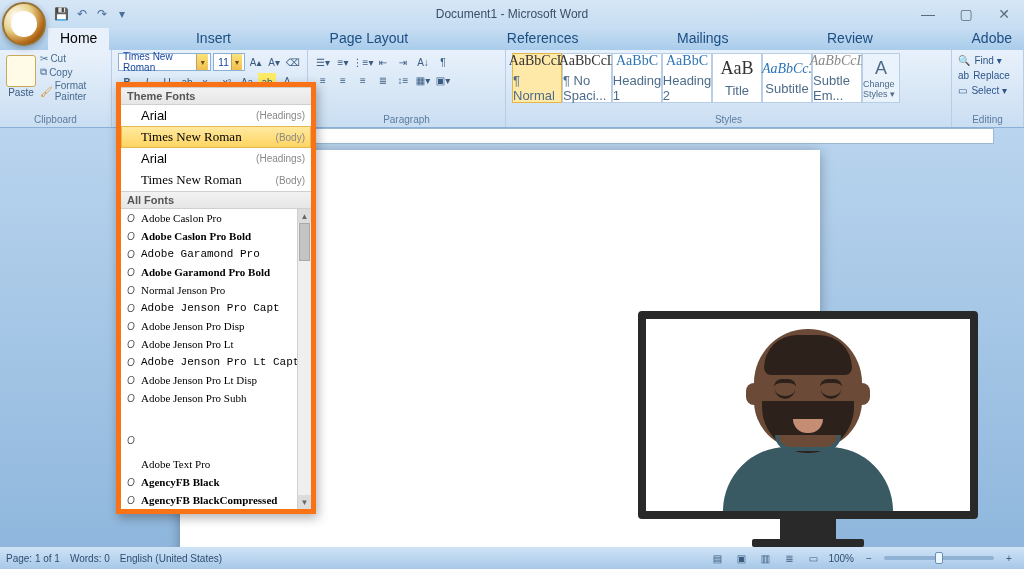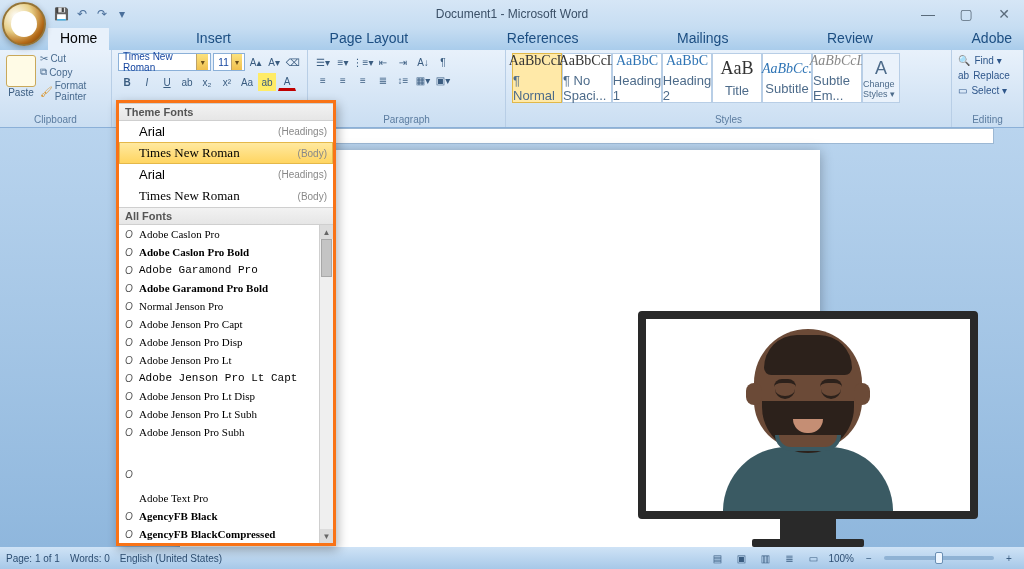--- a/index.html
+++ b/index.html
@@ -39,21 +39,21 @@
   .style-tile .prev { font-size:14px; color:#333; font-family:Georgia, serif; }
   .style-tile .lbl { font-size:13px; color:#4d6b8a; margin-top:4px; }
   .change-styles { width:38px; display:flex; flex-direction:column; align-items:center; justify-content:center; font-size:9px; color:#4d6b8a; border:1px solid #b8cee6; background:#eaf2fb; }
   .editing-group { width:72px; }
   .editing-group .item { font-size:10px; color:#2e568a; display:flex; align-items:center; gap:4px; padding:2px 0; }
   
   .workspace { position:absolute; top:128px; left:0; right:0; bottom:22px; background:linear-gradient(#b9d4ee,#8fb7dd); }
   .ruler { position:absolute; top:0; left:140px; right:30px; height:16px; background:#fff; border:1px solid #9cb8d4; font-size:8px; color:#6a84a0}
   .page { position:absolute; top:22px; left:180px; width:640px; height:800px; background:#fff; box-shadow:0 2px 12px rgba(0,0,0,.3); }
   
-  .font-panel { position:absolute; top:100px; left:116px; width:220px; background:#fff; border:3px solid #f97316; box-shadow:2px 4px 10px rgba(0,0,0,.3); z-index:100; font-size:11px; }
+  .font-panel { position:absolute; top:82px; left:116px; width:200px; background:#fff; border:5px solid #f97316; box-shadow:2px 4px 10px rgba(0,0,0,.3); z-index:100; font-size:11px; }
   .font-panel .section { background:linear-gradient(#f2f2f2,#e6e6e6); padding:2px 6px; font-weight:bold; color:#555; border-top:1px solid #cfcfcf; border-bottom:1px solid #cfcfcf;}
   .font-row-item { display:flex; align-items:center; padding:3px 6px 3px 20px; position:relative; }
   .font-row-item.hl { background:linear-gradient(#ffe9a0,#ffd561); border:1px solid #e4b84a; padding:2px 5px 2px 19px; }
   .font-row-item .suffix { margin-left:auto; color:#888; font-size:10px; }
   .o-mark::before { content:"O"; font-style:italic; position:absolute; left:6px; font-size:10px; color:#555;}
   .scroll-stub { position:absolute; top:0; right:0; bottom:0; width:14px; background:#efefef; border-left:1px solid #cfcfcf;}
   .scroll-stub .up, .scroll-stub .dn { height:14px; background:#dcdcdc; display:flex;align-items:center;justify-content:center; font-size:8px; color:#666;}
   .scroll-stub .thumb { position:absolute; top:14px; height:38px; left:1px; right:1px; background:#c4c4c4; border:1px solid #a8a8a8;}
   
   .status-bar { position:absolute; left:0; right:0; bottom:0; height:22px; background:linear-gradient(#cfe3f6,#a7c8e8); display:flex; align-items:center; font-size:10px; color:#2d4e72; padding:0 6px; gap:10px; }
@@ -293,36 +293,33 @@
       <div class="font-row-item o-mark">
         <span style="font-family: Liberation Mono, monospace;">Adobe Garamond Pro</span>
       </div>
       <div class="font-row-item o-mark">
         <span style="font-family: Georgia, serif; font-weight: bold;">Adobe Garamond Pro Bold</span>
       </div>
       <div class="font-row-item o-mark">
         <span style="font-family: Georgia, serif;">Normal Jenson Pro</span>
       </div>
       <div class="font-row-item o-mark">
-        <span style="font-family: Liberation Serif, serif; text-align: center;">Adobe Jenson Pro Capt</span>
+        <span style="font-family: Liberation Mono, monospace; text-align: center;">Adobe Jenson Pro Capt</span>
       </div>
       <div class="font-row-item o-mark">
         <span style="font-family: Georgia, serif;">Adobe Jenson Pro Disp</span>
       </div>
       <div class="font-row-item o-mark">
         <span style="font-family: Georgia, serif;">Adobe Jenson Pro Lt</span>
       </div>
       <div class="font-row-item o-mark">
         <span style="font-family: Liberation Mono, monospace;">Adobe Jenson Pro Lt Capt</span>
       </div>
       <div class="font-row-item o-mark">
         <span style="font-family: Georgia, serif;">Adobe Jenson Pro Lt Disp</span>
-      </div>
-      <div class="font-row-item o-mark">
-        <span style="font-family: Georgia, serif;">Adobe Jenson Pro Lt Subh</span>
       </div>
       <div class="font-row-item o-mark">
         <span style="font-family: Georgia, serif;">Adobe Jenson Pro Subh</span>
       </div>
       <div class="font-row-item o-mark">
         <span style="font-family: Georgia, serif; margin-top: 48px;">Adobe Text Pro</span>
       </div>
       <div class="font-row-item o-mark">
         <span style="font-family: Georgia, serif; font-weight: bold;">AgencyFB Black</span>
       </div>

